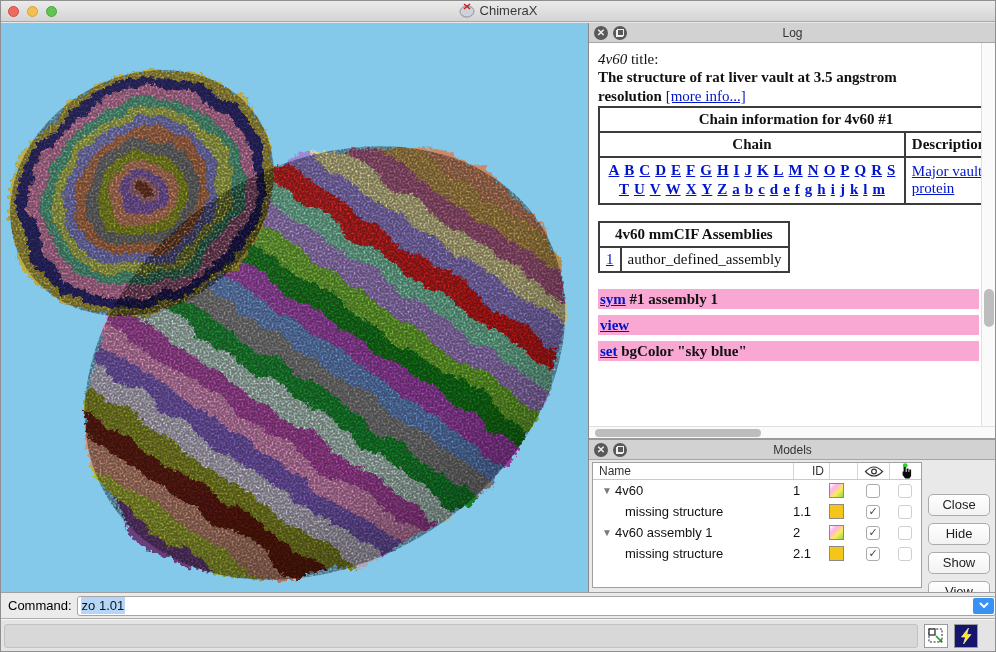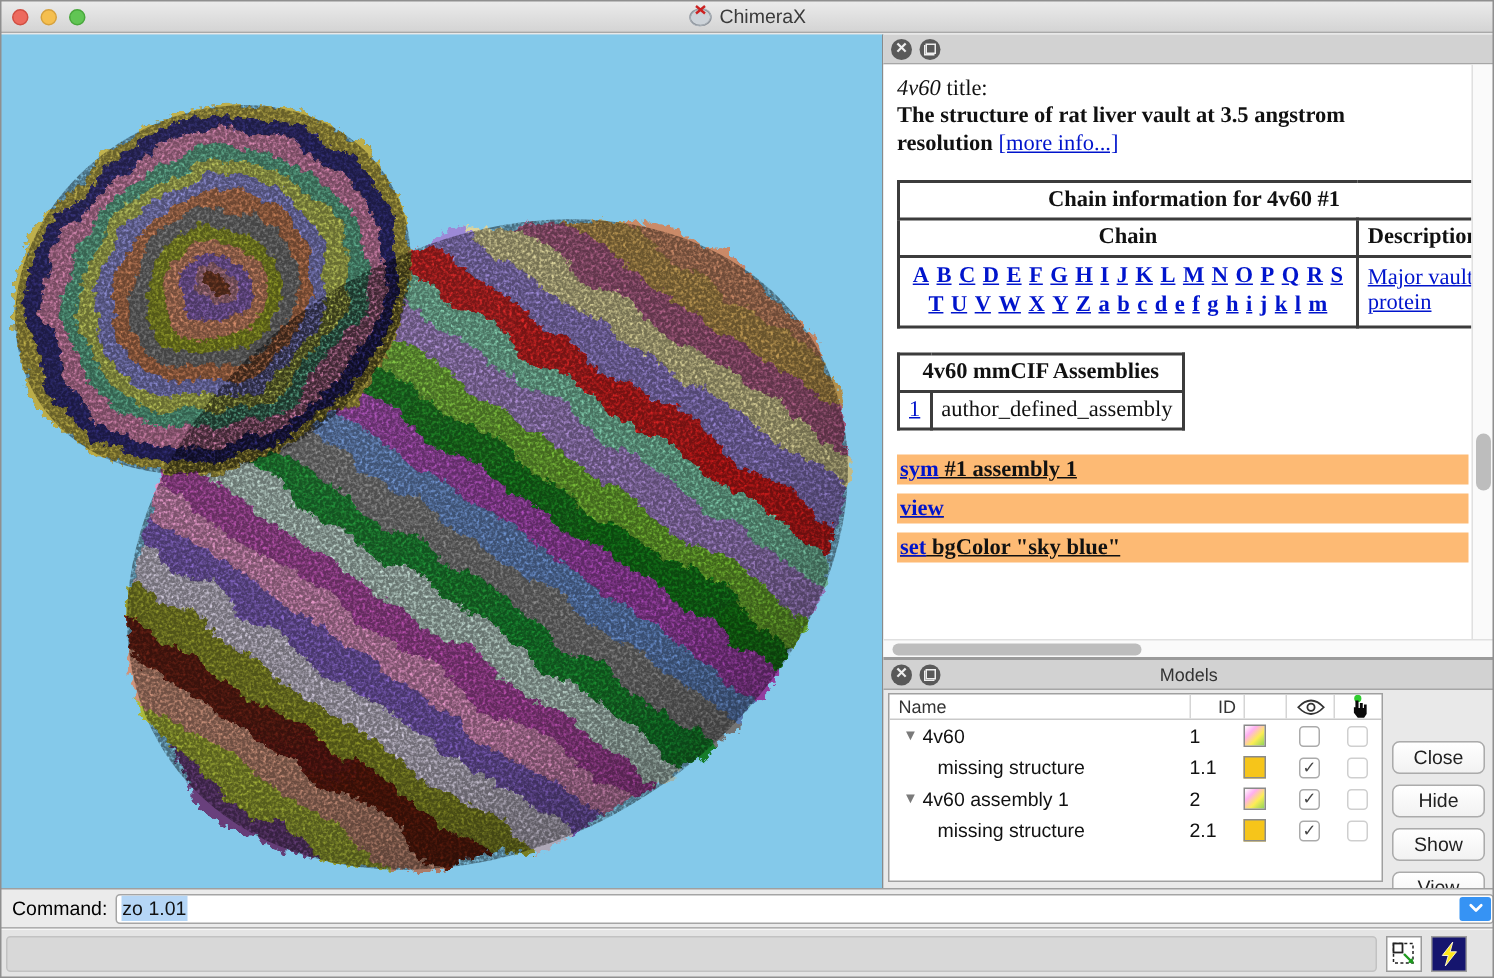--- a/index.html
+++ b/index.html
@@ -35,32 +35,32 @@
   .float-glyph::before { content:""; position:absolute; left:0; bottom:0; width:5px; height:5px; border:1px solid #efefef; }
   .float-glyph::after  { content:""; position:absolute; right:0; top:0;  width:5px; height:5px; border:1px solid #efefef; background:#595959; }
 
   
   .log-panel { flex:0 0 417px; display:flex; flex-direction:column; background:#fff; border-bottom:2px solid #9a9a9a; }
   .log-body { position:relative; flex:1; overflow:hidden; background:#fff; }
   .log-content { position:absolute; top:0; left:0; right:15px; bottom:12px; padding:8px 2px 0 9px;
     font-family:"Liberation Serif","DejaVu Serif",serif; font-size:15px; color:#111; overflow:hidden; }
   .log-content a { color:#0014cc; text-decoration:underline; }
   .t-italic { font-style:italic; }
-  .log-bold { font-weight:bold; line-height:1.25; margin-bottom:14px; width:330px; }
+  .log-bold { font-weight:bold; line-height:1.25; width:330px; }
   .log-bold a { font-weight:normal; }
 
   table.log-tbl { border-collapse:collapse; margin-bottom:16px;padding-left:16px; }
   table.log-tbl th, table.log-tbl td { border:2px solid #3c3c3c; padding:3px 6px; font-size:15px; }
   table.chain { width:372px; }
   table.chain .chains-cell { text-align:center; line-height:1.3; }
   .chain-link { color:#0014cc; text-decoration:underline; font-weight:bold; margin:0 2.5px; cursor:pointer; }
   table.asm td.idcell { text-align:center; width:18px; }
 
-  .echo-row { background:#fdba74; height:20px; line-height:20px; margin:6px 0; padding-left:2px;
-    font-weight:bold; white-space:pre;text-decoration:underline; }
+  .echo-row { background:#f9a8d4; height:20px; line-height:20px; margin:6px 0; padding-left:2px;
+    font-weight:bold; white-space:pre; }
   .echo-row a { font-weight:bold; }
 
   .vscroll { position:absolute; top:0; right:0; width:15px; bottom:12px; background:#fafafa; border-left:1px solid #e0e0e0; }
   .vscroll .thumb { position:absolute; left:2px; width:10px; border-radius:5px; background:#bdbdbd; }
   .hscroll { position:absolute; left:0; right:0; bottom:0; height:12px; background:#fafafa; border-top:1px solid #e0e0e0; }
   .hscroll .thumb { position:absolute; top:2px; height:8px; border-radius:4px; background:#bdbdbd; }
 
   
   .models-panel { flex:1; display:flex; flex-direction:column; background:#e9e9e9; }
   .models-body { position:relative; flex:1; }
@@ -228,20 +228,21 @@
     <div class="side">
 
       <div class="log-panel">
         <div class="panel-header">
           <span class="ph-btn">
               <span class="x">✕</span>
             </span>
           <span class="ph-btn">
               <span class="float-glyph"></span>
             </span>
+          <span class="panel-title">Log</span>
         </div>
         <div class="log-body">
           <div class="log-content">
             <div><span class="t-italic">4v60</span><span> title:</span></div>
             <div class="log-bold">
               <span>The structure of rat liver vault at 3.5 angstrom resolution</span>
               <a href="#">[more info...]</a>
             </div>
 
             <table class="log-tbl chain">

